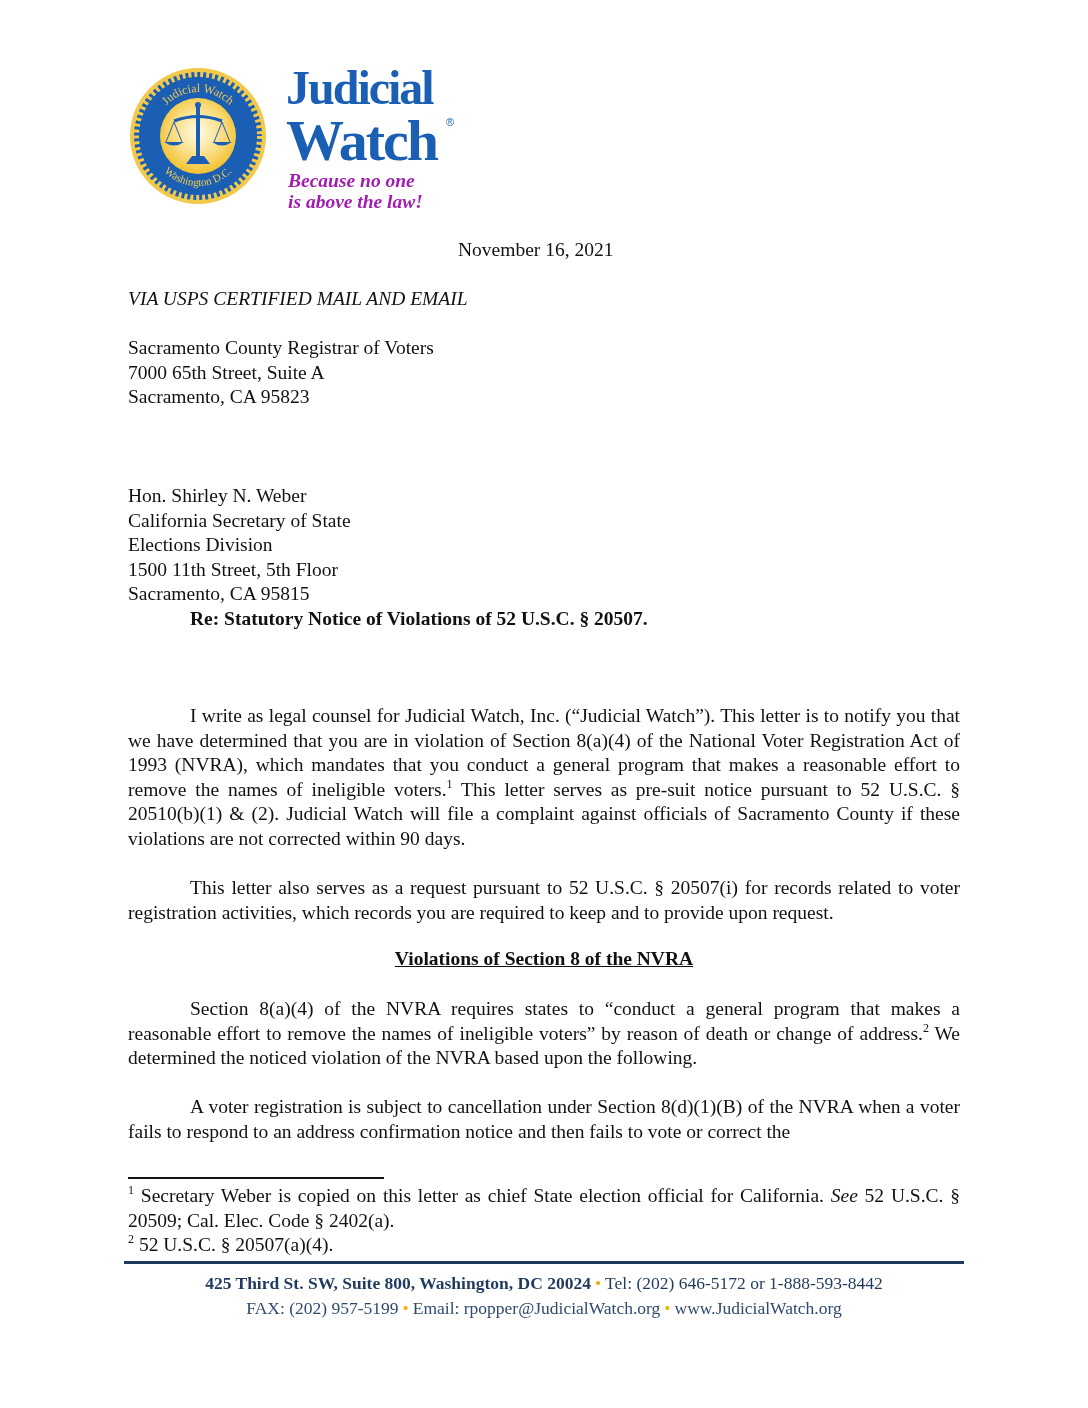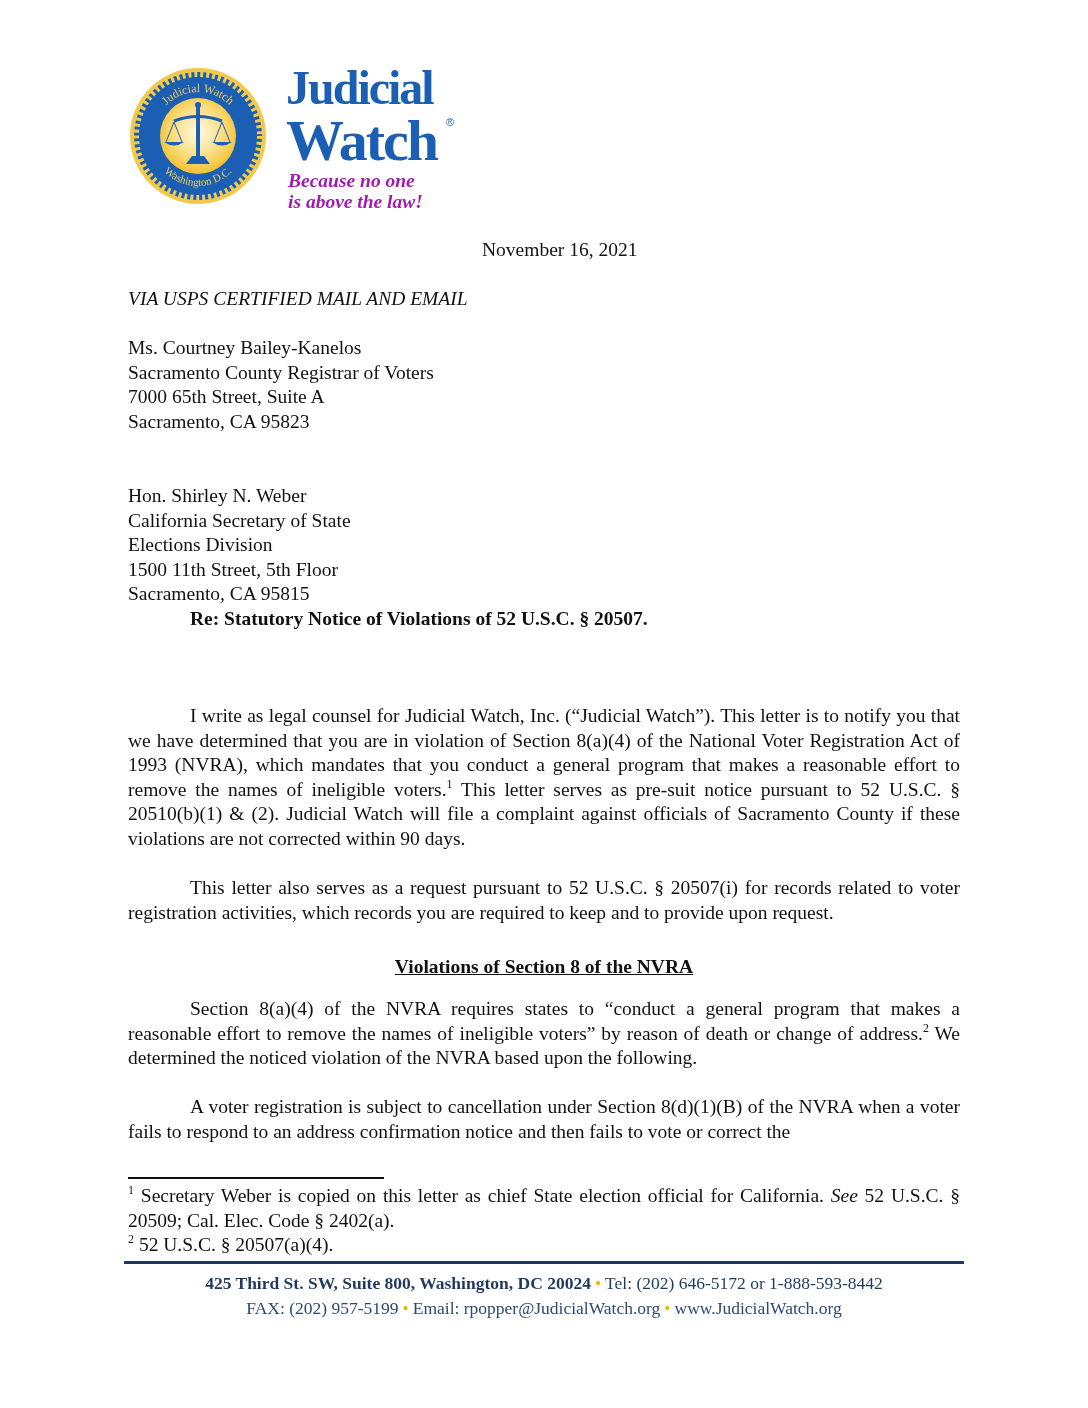--- a/index.html
+++ b/index.html
@@ -11,38 +11,38 @@
   .seal { position: absolute; left: 0; top: 0; width: 140px; height: 140px; }
   .wordmark { position: absolute; left: 158px; top: 0; width: 190px; }
   .wm-line { font-family: "Liberation Serif", serif; font-weight: bold; color: #1a5fb4; letter-spacing: -2px; line-height: 1; }
   .wm-judicial { font-size: 48px; position: absolute; left: 0; top: -2px; }
   .wm-watch { font-size: 58px; position: absolute; left: 0; top: 46px; }
   .wm-reg { font-size: 11px; position: absolute; left: 160px; top: 50px; color: #1a5fb4; font-family: "Liberation Sans", sans-serif; }
   .tagline { position: absolute; left: 2px; top: 104px; font-family: "Liberation Serif", serif; font-weight: bold; font-style: italic; color: #a21caf; font-size: 19.5px; line-height: 21px; white-space: nowrap; }
 
   
   .t { position: absolute; font-size: 19.5px; line-height: 24px; white-space: nowrap; }
-  .date { left: 482px; top: 238px; }
+  .date { left: 458px; top: 238px; }
   .via { left: 128px; top: 287px; font-style: italic; }
   .addr { left: 128px; top: 336px; line-height: 24.5px; }
   .addr div { height: 24.5px; }
   .addr2 { left: 128px; top: 484px; line-height: 24.5px; }
   .addr2 div { height: 24.5px; }
   .re { left: 190px; top: 607px; font-weight: bold; }
   .salutation { left: 128px; top: 655px; }
 
   .para { position: absolute; left: 128px; width: 832px; font-size: 19.5px; line-height: 24.5px; text-align: justify; }
   .para .indent { display: inline-block; width: 62px; }
   .p1 { top: 704px; }
   .p2 { top: 876px; }
   .p3 { top: 997px; }
   .p4 { top: 1095px; }
   sup { font-size: 12px; line-height: 0; vertical-align: 8px; }
 
-  .heading { position: absolute; left: 0; width: 1088px; top: 948px; text-align: center; font-size: 19.5px; font-weight: bold; text-decoration: underline; margin-top: 8px; }
+  .heading { position: absolute; left: 0; width: 1088px; top: 948px; text-align: center; font-size: 19.5px; font-weight: bold; text-decoration: underline; }
 
   
   .fn-rule { position: absolute; left: 128px; top: 1177px; width: 256px; height: 1.5px; background: #111; }
   .footnotes { position: absolute; left: 128px; top: 1184px; width: 832px; font-size: 19.5px; line-height: 24.5px; text-align: justify; }
   .footnotes .fn2 { text-align: left; }
 
   
   .footer-rule { position: absolute; left: 124px; top: 1261px; width: 840px; height: 2.5px; background: #1f3a5f; }
   .footer { position: absolute; left: 0; width: 1088px; text-align: center; font-size: 17.5px; color: #1f3a5f; line-height: 22px; }
   .footer1 { top: 1272px; }
@@ -104,21 +104,20 @@
         <div>Because no one</div>
         <div>is above the law!</div>
       </div>
     </div>
   </div>
 
   <div class="t date">November 16, 2021</div>
   <div class="t via">VIA USPS CERTIFIED MAIL AND EMAIL</div>
 
   <div class="t addr">
-    <div>Ms. Courtney Bailey-Kanelos</div>
     <div>Sacramento County Registrar of Voters</div>
     <div>7000 65th Street, Suite A</div>
     <div>Sacramento, CA 95823</div>
   </div>
   <div class="t addr2">
     <div>Hon. Shirley N. Weber</div>
     <div>California Secretary of State</div>
     <div>Elections Division</div>
     <div>1500 11th Street, 5th Floor</div>
     <div>Sacramento, CA 95815</div>

